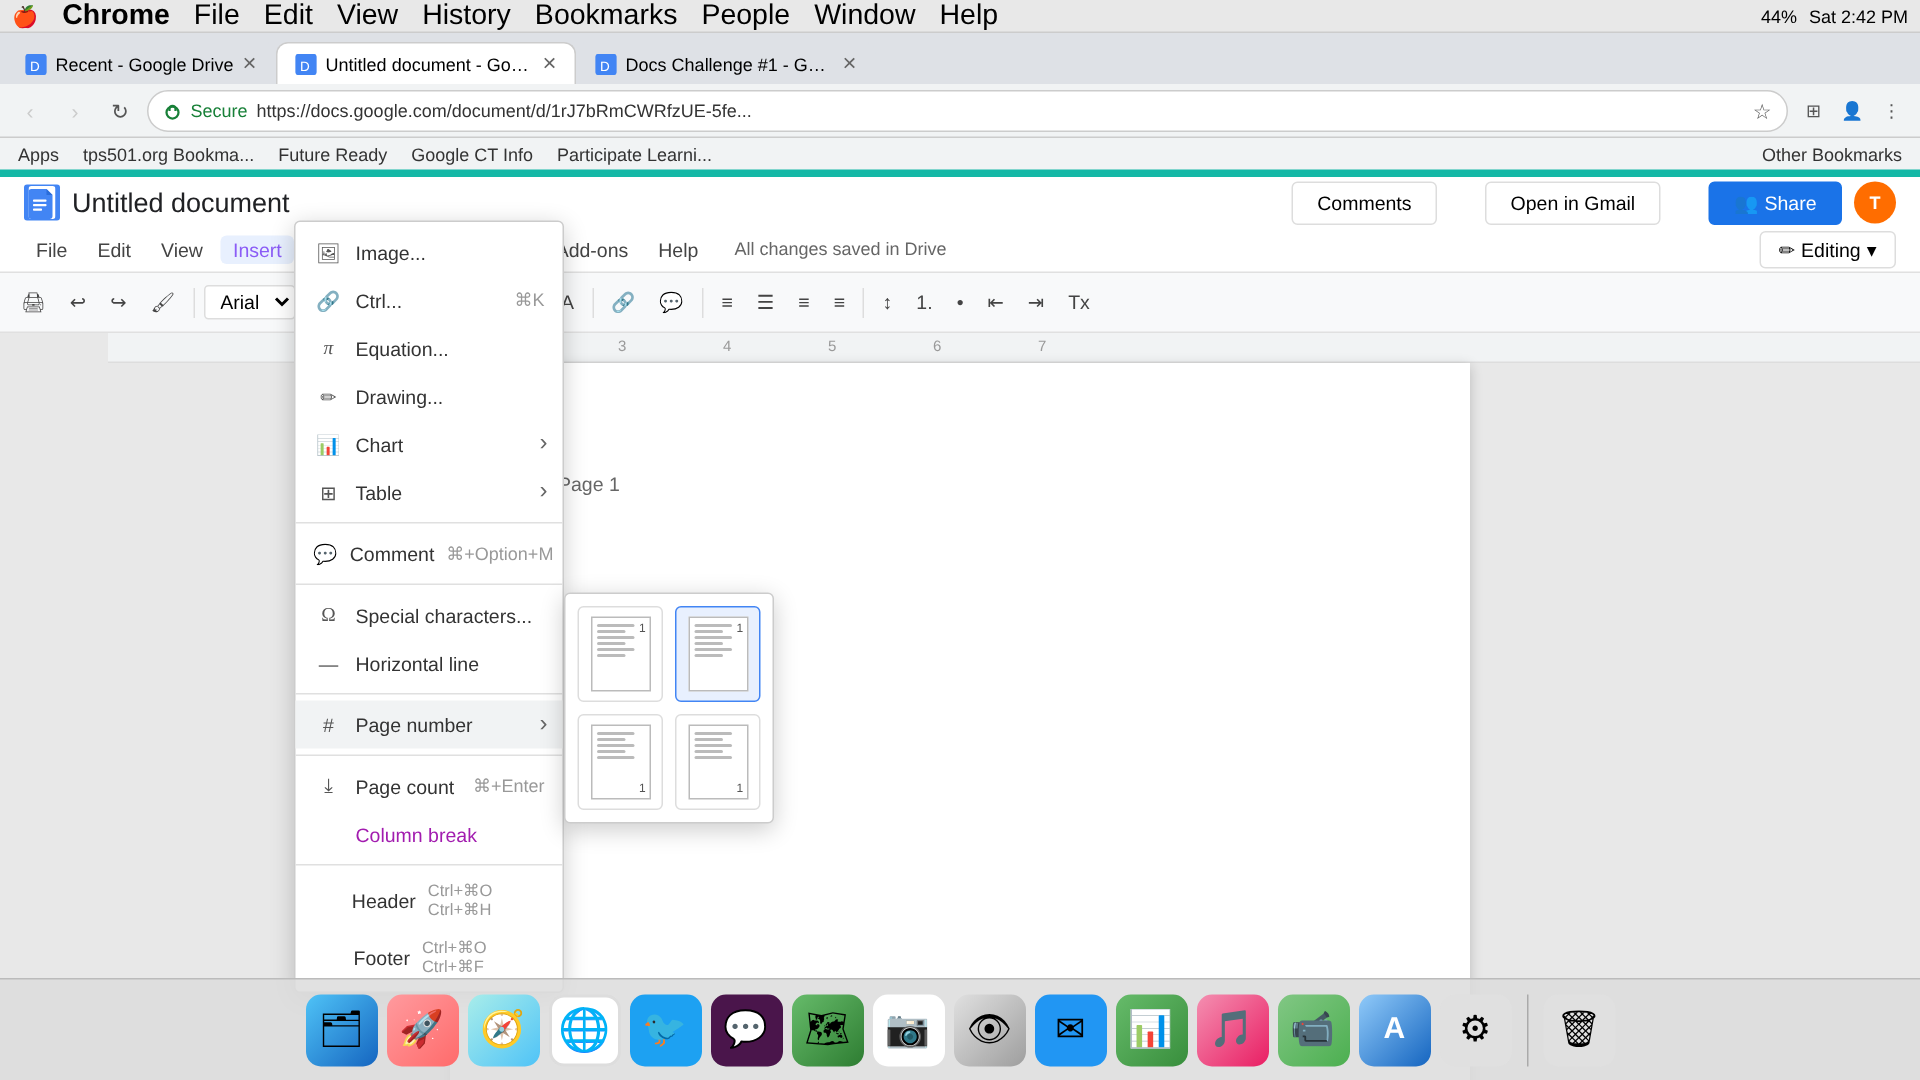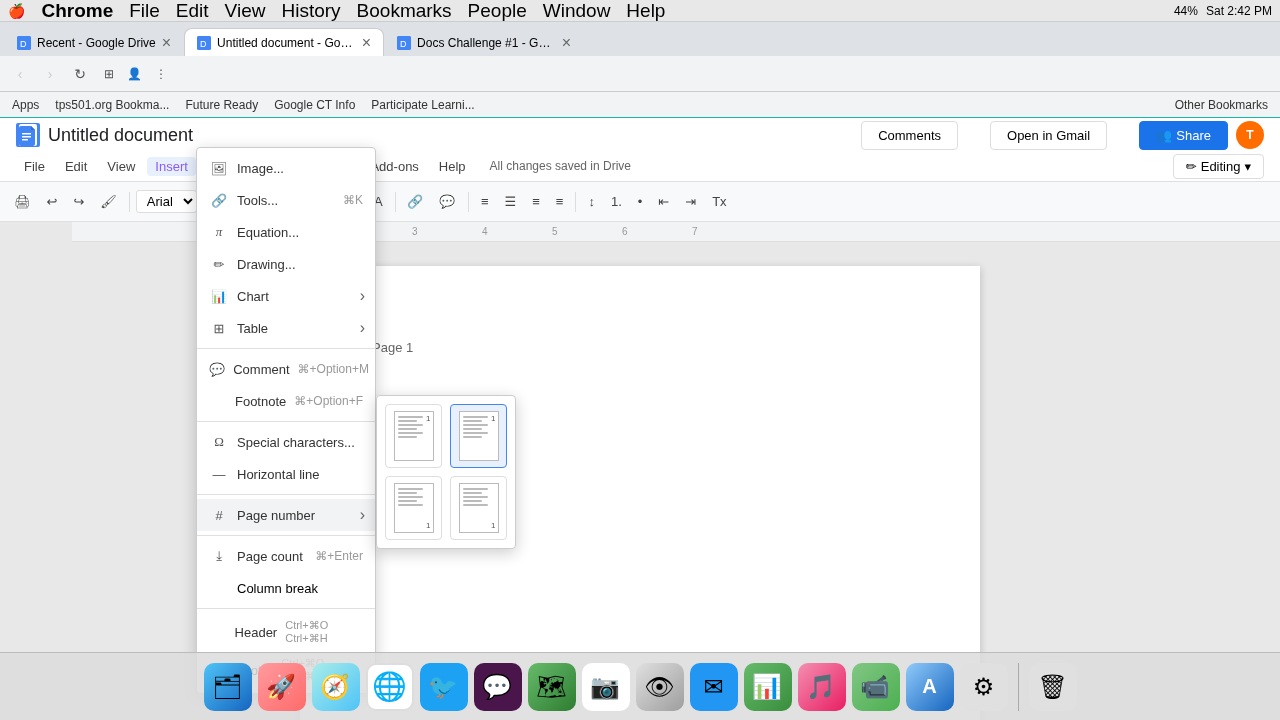--- a/index.html
+++ b/index.html
@@ -74,21 +74,21 @@
     .toolbar-icons { display: flex; gap: 4px; align-items: center; }
     .toolbar-icon { width: 22px; height: 22px; display: flex; align-items: center; justify-content: center; font-size: 12px; color: #555; }
 
     .bookmarks-bar {
       height: 26px;
       background: #f1f3f4;
       display: flex;
       align-items: center;
       padding: 0 8px;
       gap: 8px;
-      border-bottom: 1px solid #14b8a6;
+      border-bottom: 5px solid #14b8a6;
       font-size: 12px;
       color: #333;
       overflow: hidden;
     }
     .bookmark-item { display: flex; align-items: center; gap: 3px; white-space: nowrap; cursor: pointer; padding: 2px 4px; border-radius: 3px; }
 
     
     .docs-container { height: calc(720px - 22px - 34px - 36px - 26px); display: flex; flex-direction: column; background: #fff; }
     
     .docs-header {
@@ -150,21 +150,21 @@
       padding: 6px 12px;
       cursor: pointer;
       color: #333;
       position: relative;
     }
     .menu-item.has-arrow::after { content: '›'; position: absolute; right: 10px; font-size: 16px; color: #666; }
     .menu-item-icon { width: 20px; height: 20px; margin-right: 8px; display: flex; align-items: center; justify-content: center; font-size: 13px; color: #555; }
     .menu-item-label { flex: 1; }
     .menu-item-shortcut { color: #999; font-size: 12px; margin-left: 8px; }
     .menu-divider { height: 1px; background: #e0e0e0; margin: 4px 0; }
-    .menu-item.disabled { color: #000000; cursor: default; }
+    .menu-item.disabled { color: #a21caf; cursor: default; }
 
     
     .page-number-submenu {
       position: absolute;
       left: 376px;
       top: 395px;
       width: 140px;
       background: #fff;
       border: 1px solid #ccc;
       border-radius: 4px;
@@ -286,20 +286,29 @@
     </div>
     <span class="tab-title">Docs Challenge #1 - Google D...</span>
     <span class="tab-close">×</span>
   </div>
 </div>
 
 <div class="browser-toolbar">
   <button class="nav-btn" disabled="">‹</button>
   <button class="nav-btn" disabled="">›</button>
   <button class="nav-btn">↻</button>
+  <div class="address-bar">
+    <svg width="12" height="12" viewBox="0 0 12 12">
+        <circle cx="6" cy="7" r="4" fill="none" stroke="#188038" stroke-width="1.5"></circle>
+        <path d="M4 6V4.5a2 2 0 014 0V6" fill="none" stroke="#188038" stroke-width="1.5"></path>
+      </svg>
+    <span class="secure-badge">Secure</span>
+    <span class="address-text">https://docs.google.com/document/d/1rJ7bRmCWRfzUE-5fe...</span>
+    <span class="bookmark-icon">☆</span>
+  </div>
   <div class="toolbar-icons">
     <div class="toolbar-icon">⊞</div>
     <div class="toolbar-icon">👤</div>
     <div class="toolbar-icon">⋮</div>
   </div>
 </div>
 
 <div class="bookmarks-bar">
   <div class="bookmark-item">
     <span>Apps</span>
@@ -409,37 +418,37 @@
 
       <div style="position:absolute; top:0; left:72px; right:0; height:20px; background:#f1f3f4; border-bottom:1px solid #ddd; display:flex; align-items:center; padding:0 140px; font-size:10px; color:#999;">
         <span style="position:absolute; left:200px;">1</span>
         <span style="position:absolute; left:270px;">2</span>
         <span style="position:absolute; left:340px;">3</span>
         <span style="position:absolute; left:410px;">4</span>
         <span style="position:absolute; left:480px;">5</span>
         <span style="position:absolute; left:550px;">6</span>
         <span style="position:absolute; left:620px;">7</span>
       </div>
-      <div style="margin-top:24px;">
+      <div style="">
         <div class="docs-page">
           <span class="page-label">Page 1</span>
         </div>
       </div>
     </div>
   </div>
 </div>
 
 <div class="insert-menu">
   <div class="menu-item">
     <span class="menu-item-icon">🖼</span>
     <span class="menu-item-label">Image...</span>
   </div>
   <div class="menu-item">
     <span class="menu-item-icon">🔗</span>
-    <span class="menu-item-label">Tools...</span>
+    <span class="menu-item-label">Ctrl...</span>
     <span class="menu-item-shortcut">⌘K</span>
   </div>
   <div class="menu-item">
     <span class="menu-item-icon" style="font-style:italic; font-family:serif;">π</span>
     <span class="menu-item-label">Equation...</span>
   </div>
   <div class="menu-item">
     <span class="menu-item-icon">✏</span>
     <span class="menu-item-label">Drawing...</span>
   </div>
@@ -449,25 +458,20 @@
   </div>
   <div class="menu-item has-arrow">
     <span class="menu-item-icon">⊞</span>
     <span class="menu-item-label">Table</span>
   </div>
   <div class="menu-divider"></div>
   <div class="menu-item">
     <span class="menu-item-icon">💬</span>
     <span class="menu-item-label">Comment</span>
     <span class="menu-item-shortcut">⌘+Option+M</span>
-  </div>
-  <div class="menu-item">
-    <span class="menu-item-icon"></span>
-    <span class="menu-item-label">Footnote</span>
-    <span class="menu-item-shortcut">⌘+Option+F</span>
   </div>
   <div class="menu-divider"></div>
   <div class="menu-item">
     <span class="menu-item-icon" style="font-family:serif;">Ω</span>
     <span class="menu-item-label">Special characters...</span>
   </div>
   <div class="menu-item">
     <span class="menu-item-icon">—</span>
     <span class="menu-item-label">Horizontal line</span>
   </div>

